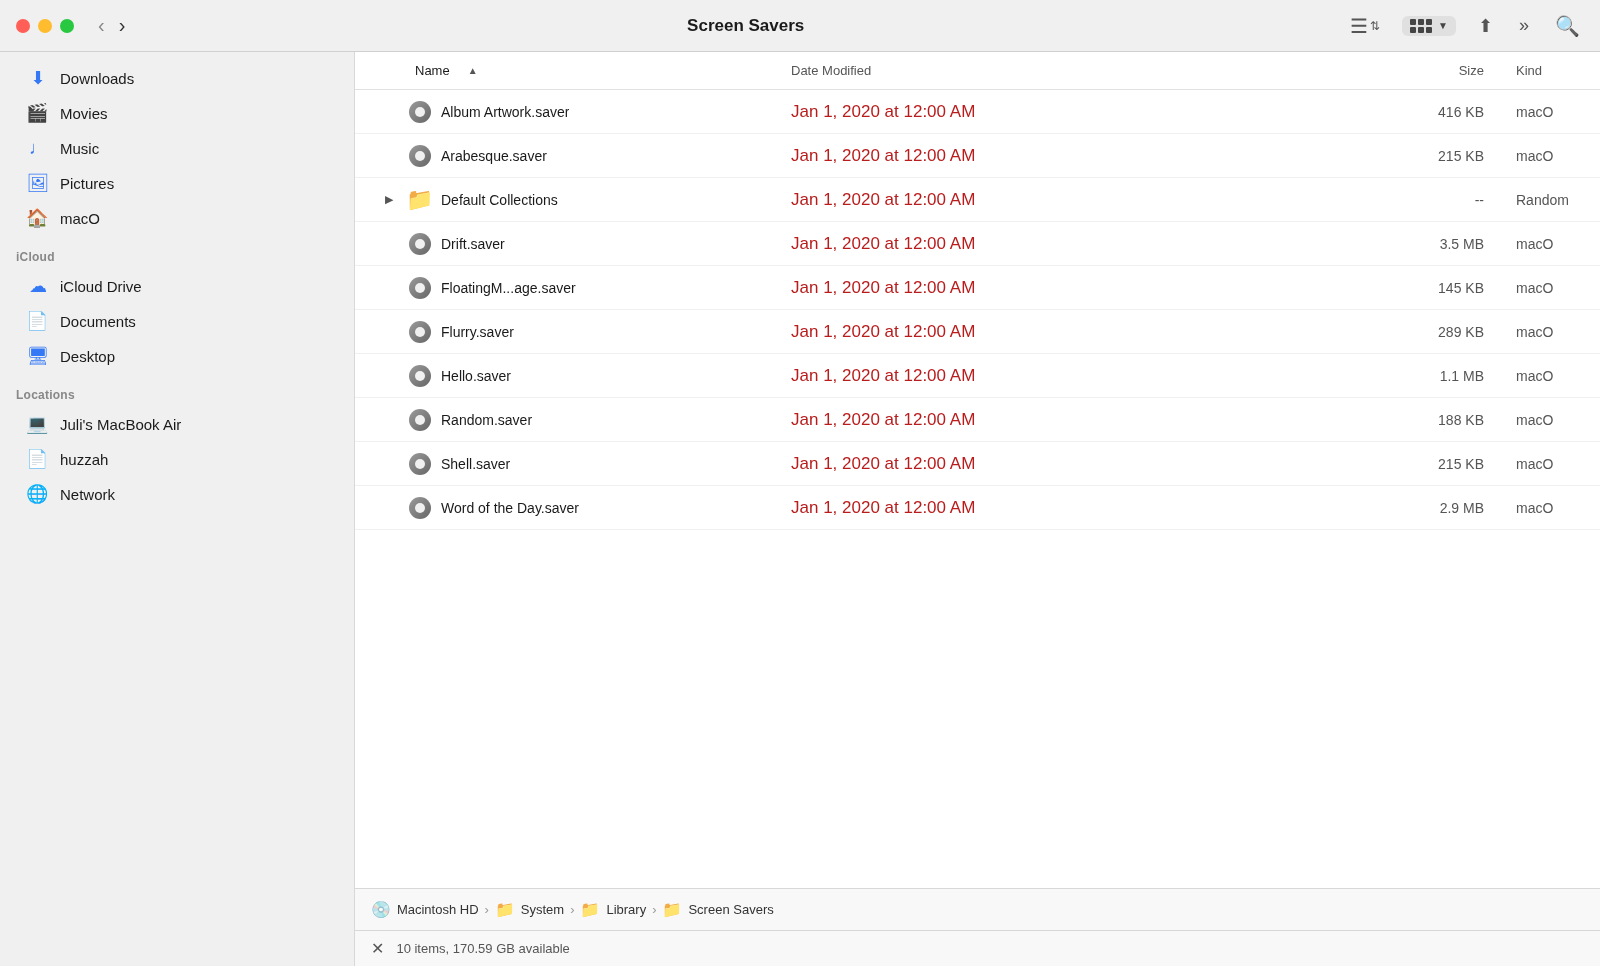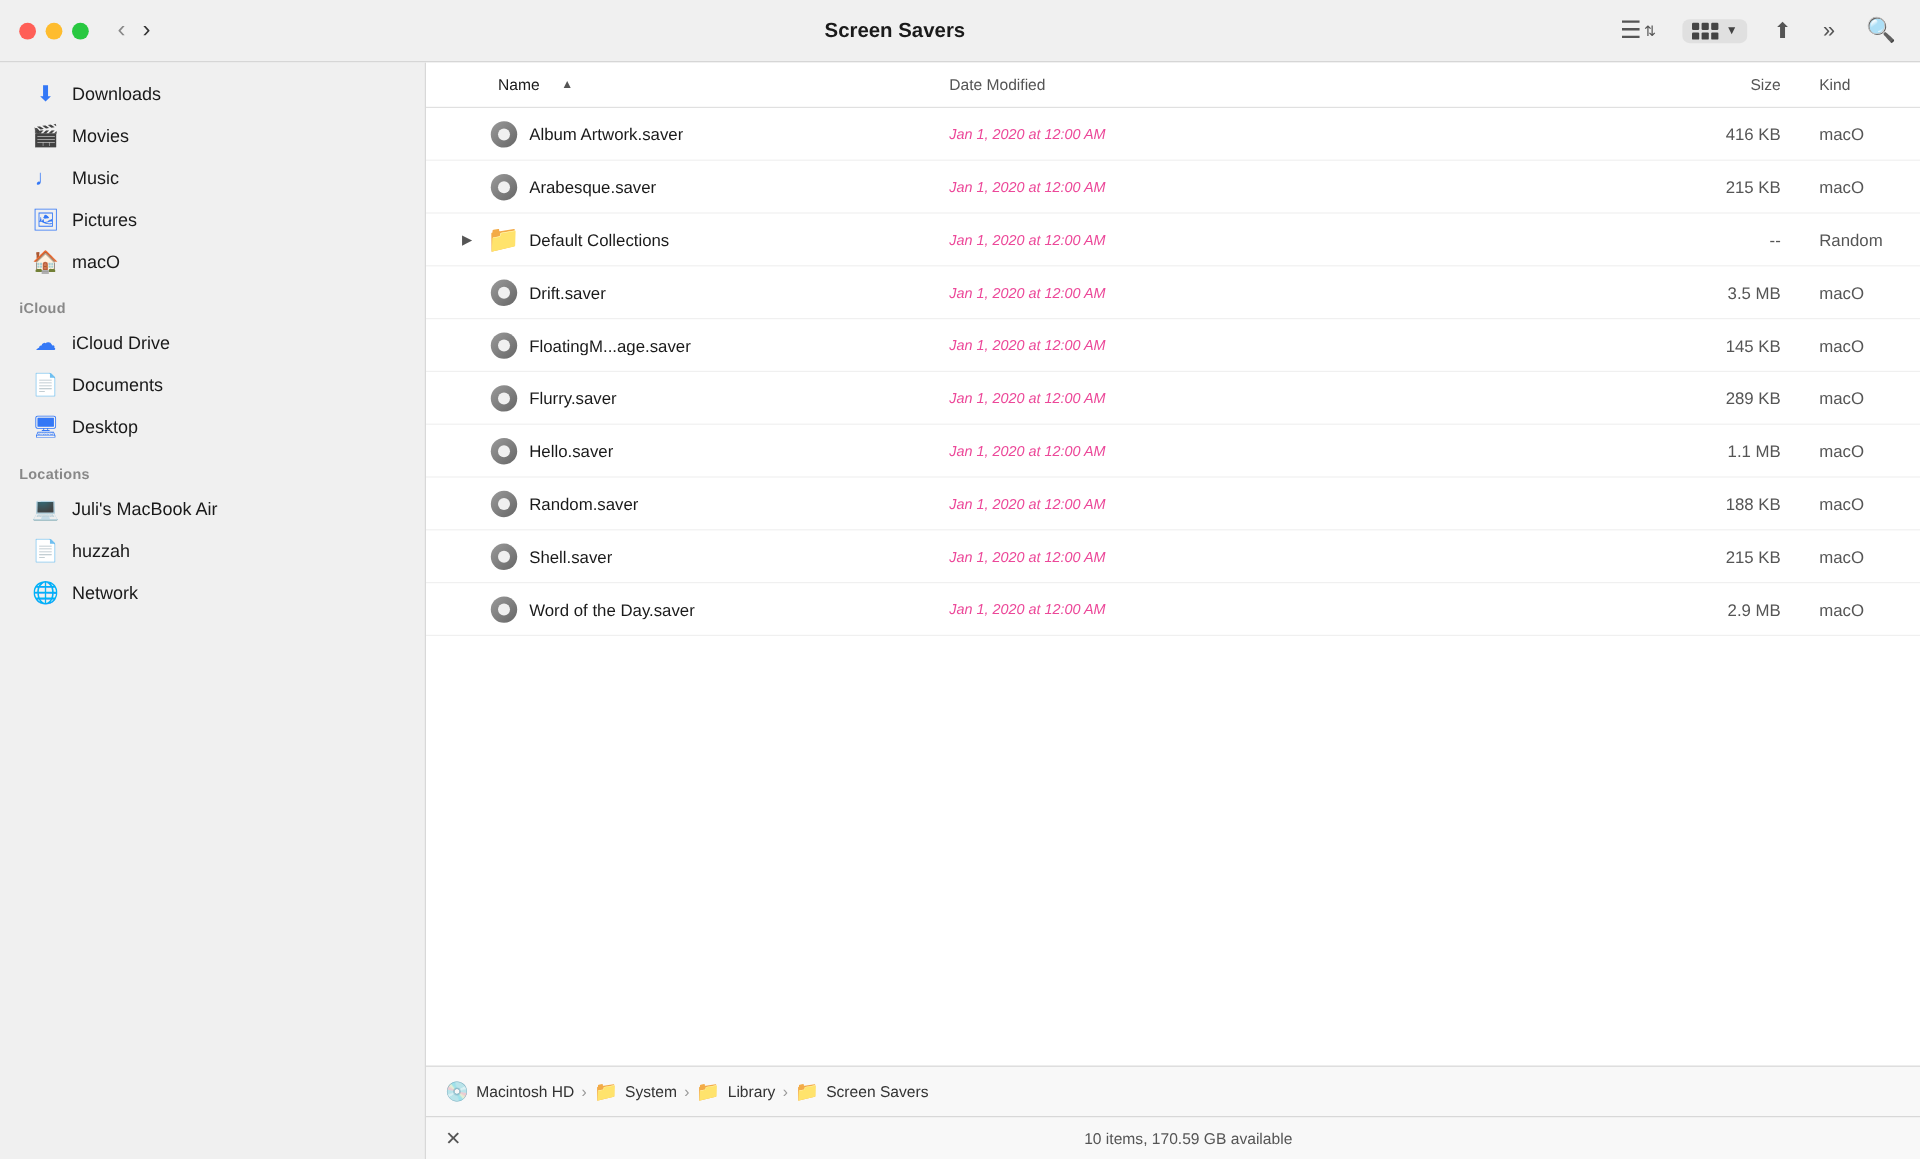--- a/index.html
+++ b/index.html
@@ -240,23 +240,22 @@
     .file-name-text {
       font-size: 14px;
       color: #1a1a1a;
       white-space: nowrap;
       overflow: hidden;
       text-overflow: ellipsis;
     }
     .file-date-cell {
       flex: 1;
       padding: 0 16px;
-      font-size: 12px;
-      color: #ec4899;
-      font-style: italic;
+      font-size: 17px;
+      color: #b91c1c;
     }
     .file-size-cell {
       width: 120px;
       padding: 0 16px;
       font-size: 14px;
       color: #555;
       text-align: right;
     }
     .file-kind-cell {
       width: 100px;
@@ -310,21 +309,21 @@
       border: none;
       cursor: pointer;
       font-size: 16px;
       color: #555;
       margin-right: 12px;
     }
     .status-text {
       flex: 1;
       font-size: 13px;
       color: #555;
-      text-align: center;
+      text-align: left;
     }
 
     
     .saver-icon {
       width: 24px;
       height: 24px;
       border-radius: 50%;
       background: #888;
       display: flex;
       align-items: center;

